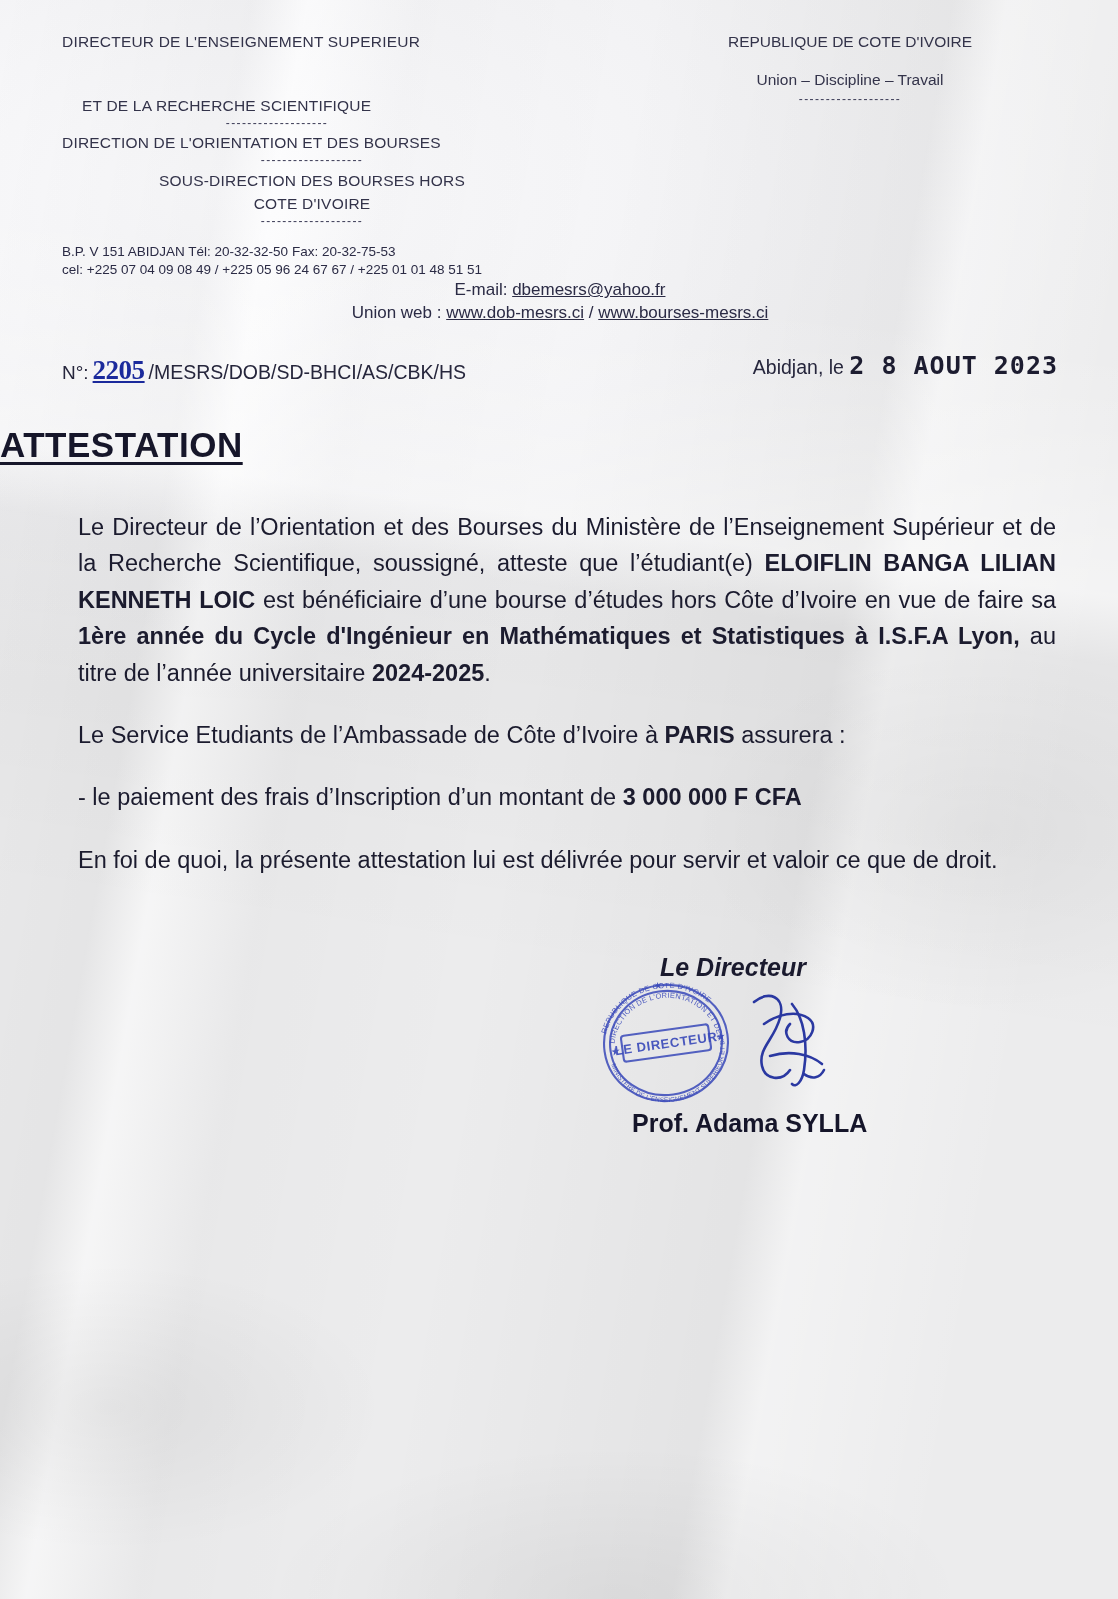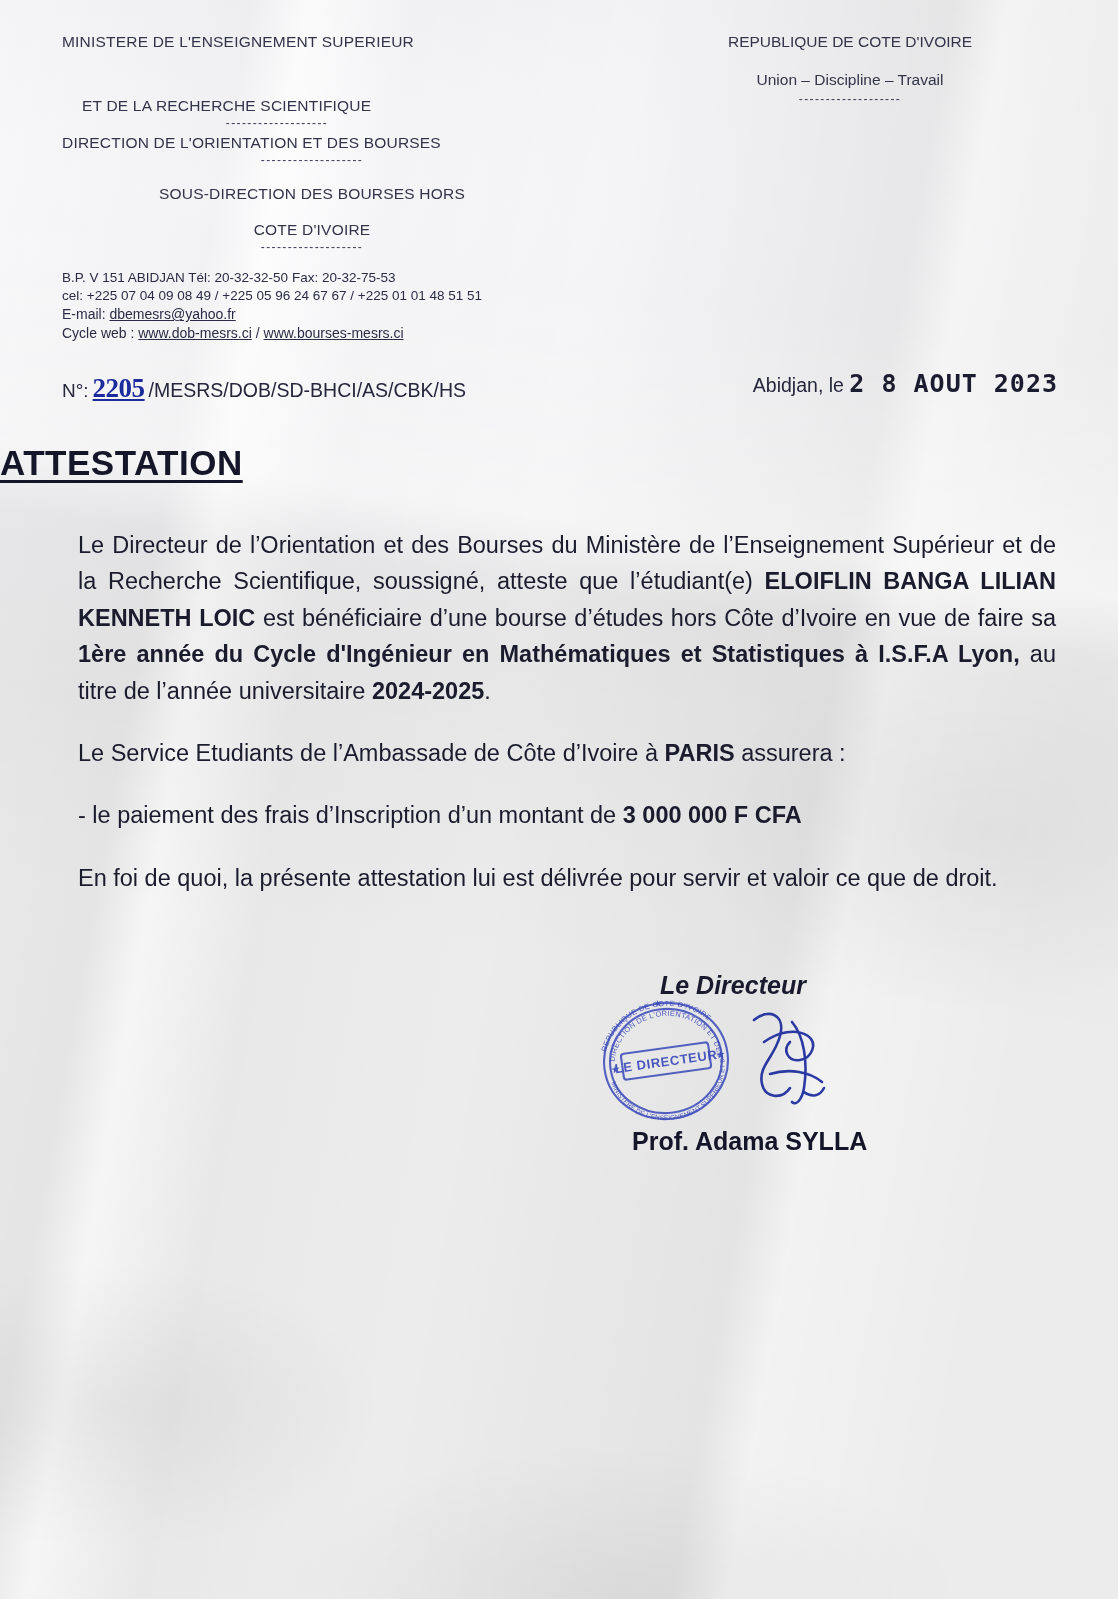--- a/index.html
+++ b/index.html
@@ -52,30 +52,30 @@
     top: 32px;
     width: 420px;
     text-align: center;
   }
   .ministry { letter-spacing: 0.2px; }
   .ministry div { text-align: left; }
   .ministry div:nth-child(2) { padding-left: 20px; margin-top: 44px; }
   .dots { letter-spacing: 1.4px; font-size: 12px; color: #3a3a55; }
   .ctr { text-align: center; }
   .direction { margin-top: 2px; letter-spacing: 0.2px; }
-  .sousdir { margin-top: 16px; letter-spacing: 0.2px; }
+  .sousdir { margin-top: 3px; letter-spacing: 0.2px; }
 
   .contact {
     margin-top: 14px;
     font-size: 14.5px;
     line-height: 1.34;
     color: #2b2b45;
   }
   .contact .small { font-size: 13.5px; }
-  .contact .big { font-size: 14px; }
+  .contact .big { font-size: 17px; text-align: center; }
   .u { text-decoration: underline; }
 
   
   .refline {
     position: relative;
     margin: 26px 60px 0 62px;
     height: 40px;
     font-size: 19px;
     color: #26263c;
   }
@@ -175,21 +175,21 @@
 <div class="page">
   <div class="crease c1"></div>
   <div class="crease c2"></div>
   <div class="crease c3"></div>
 
   <div class="content">
 
     <div class="header">
       <div class="hdr-left">
         <div class="ministry">
-          <div>MINISTERE DE L'ENSEIGNEMENT SUPERIEUR</div>
+          <div>DIRECTEUR DE L'ENSEIGNEMENT SUPERIEUR</div>
           <div>ET DE LA RECHERCHE SCIENTIFIQUE</div>
         </div>
         <div class="dots ctr" style="width:430px">-------------------</div>
         <div class="direction">DIRECTION DE L'ORIENTATION ET DES BOURSES</div>
         <div class="dots ctr" style="width:500px">-------------------</div>
         <div class="sousdir ctr" style="width:500px">SOUS-DIRECTION DES BOURSES HORS</div>
         <div class="sousdir ctr" style="width:500px">COTE D'IVOIRE</div>
         <div class="dots ctr" style="width:500px">-------------------</div>
       </div>
 
@@ -199,21 +199,21 @@
         <div class="dots" style="margin-top:2px">-------------------</div>
       </div>
 
       <div class="contact">
         <div class="small">B.P. V 151 ABIDJAN Tél: 20-32-32-50   Fax: 20-32-75-53</div>
         <div class="small">cel: +225 07 04 09 08 49 / +225 05 96 24 67 67 / +225 01 01 48 51 51</div>
         <div class="big">
           <span>E-mail: </span><span class="u">dbemesrs@yahoo.fr</span>
         </div>
         <div class="big">
-          <span>Cycle web : </span><span class="u">www.dob-mesrs.ci</span><span> / </span><span class="u">www.bourses-mesrs.ci</span>
+          <span>Union web : </span><span class="u">www.dob-mesrs.ci</span><span> / </span><span class="u">www.bourses-mesrs.ci</span>
         </div>
       </div>
     </div>
 
     <div class="refline">
       <div class="ref-no">
         <span>N°:</span><span class="ref-num">2205</span><span class="ref-rest">/MESRS/DOB/SD-BHCI/AS/CBK/HS</span>
       </div>
       <div class="date-wrap">
         <span>Abidjan, le</span>

